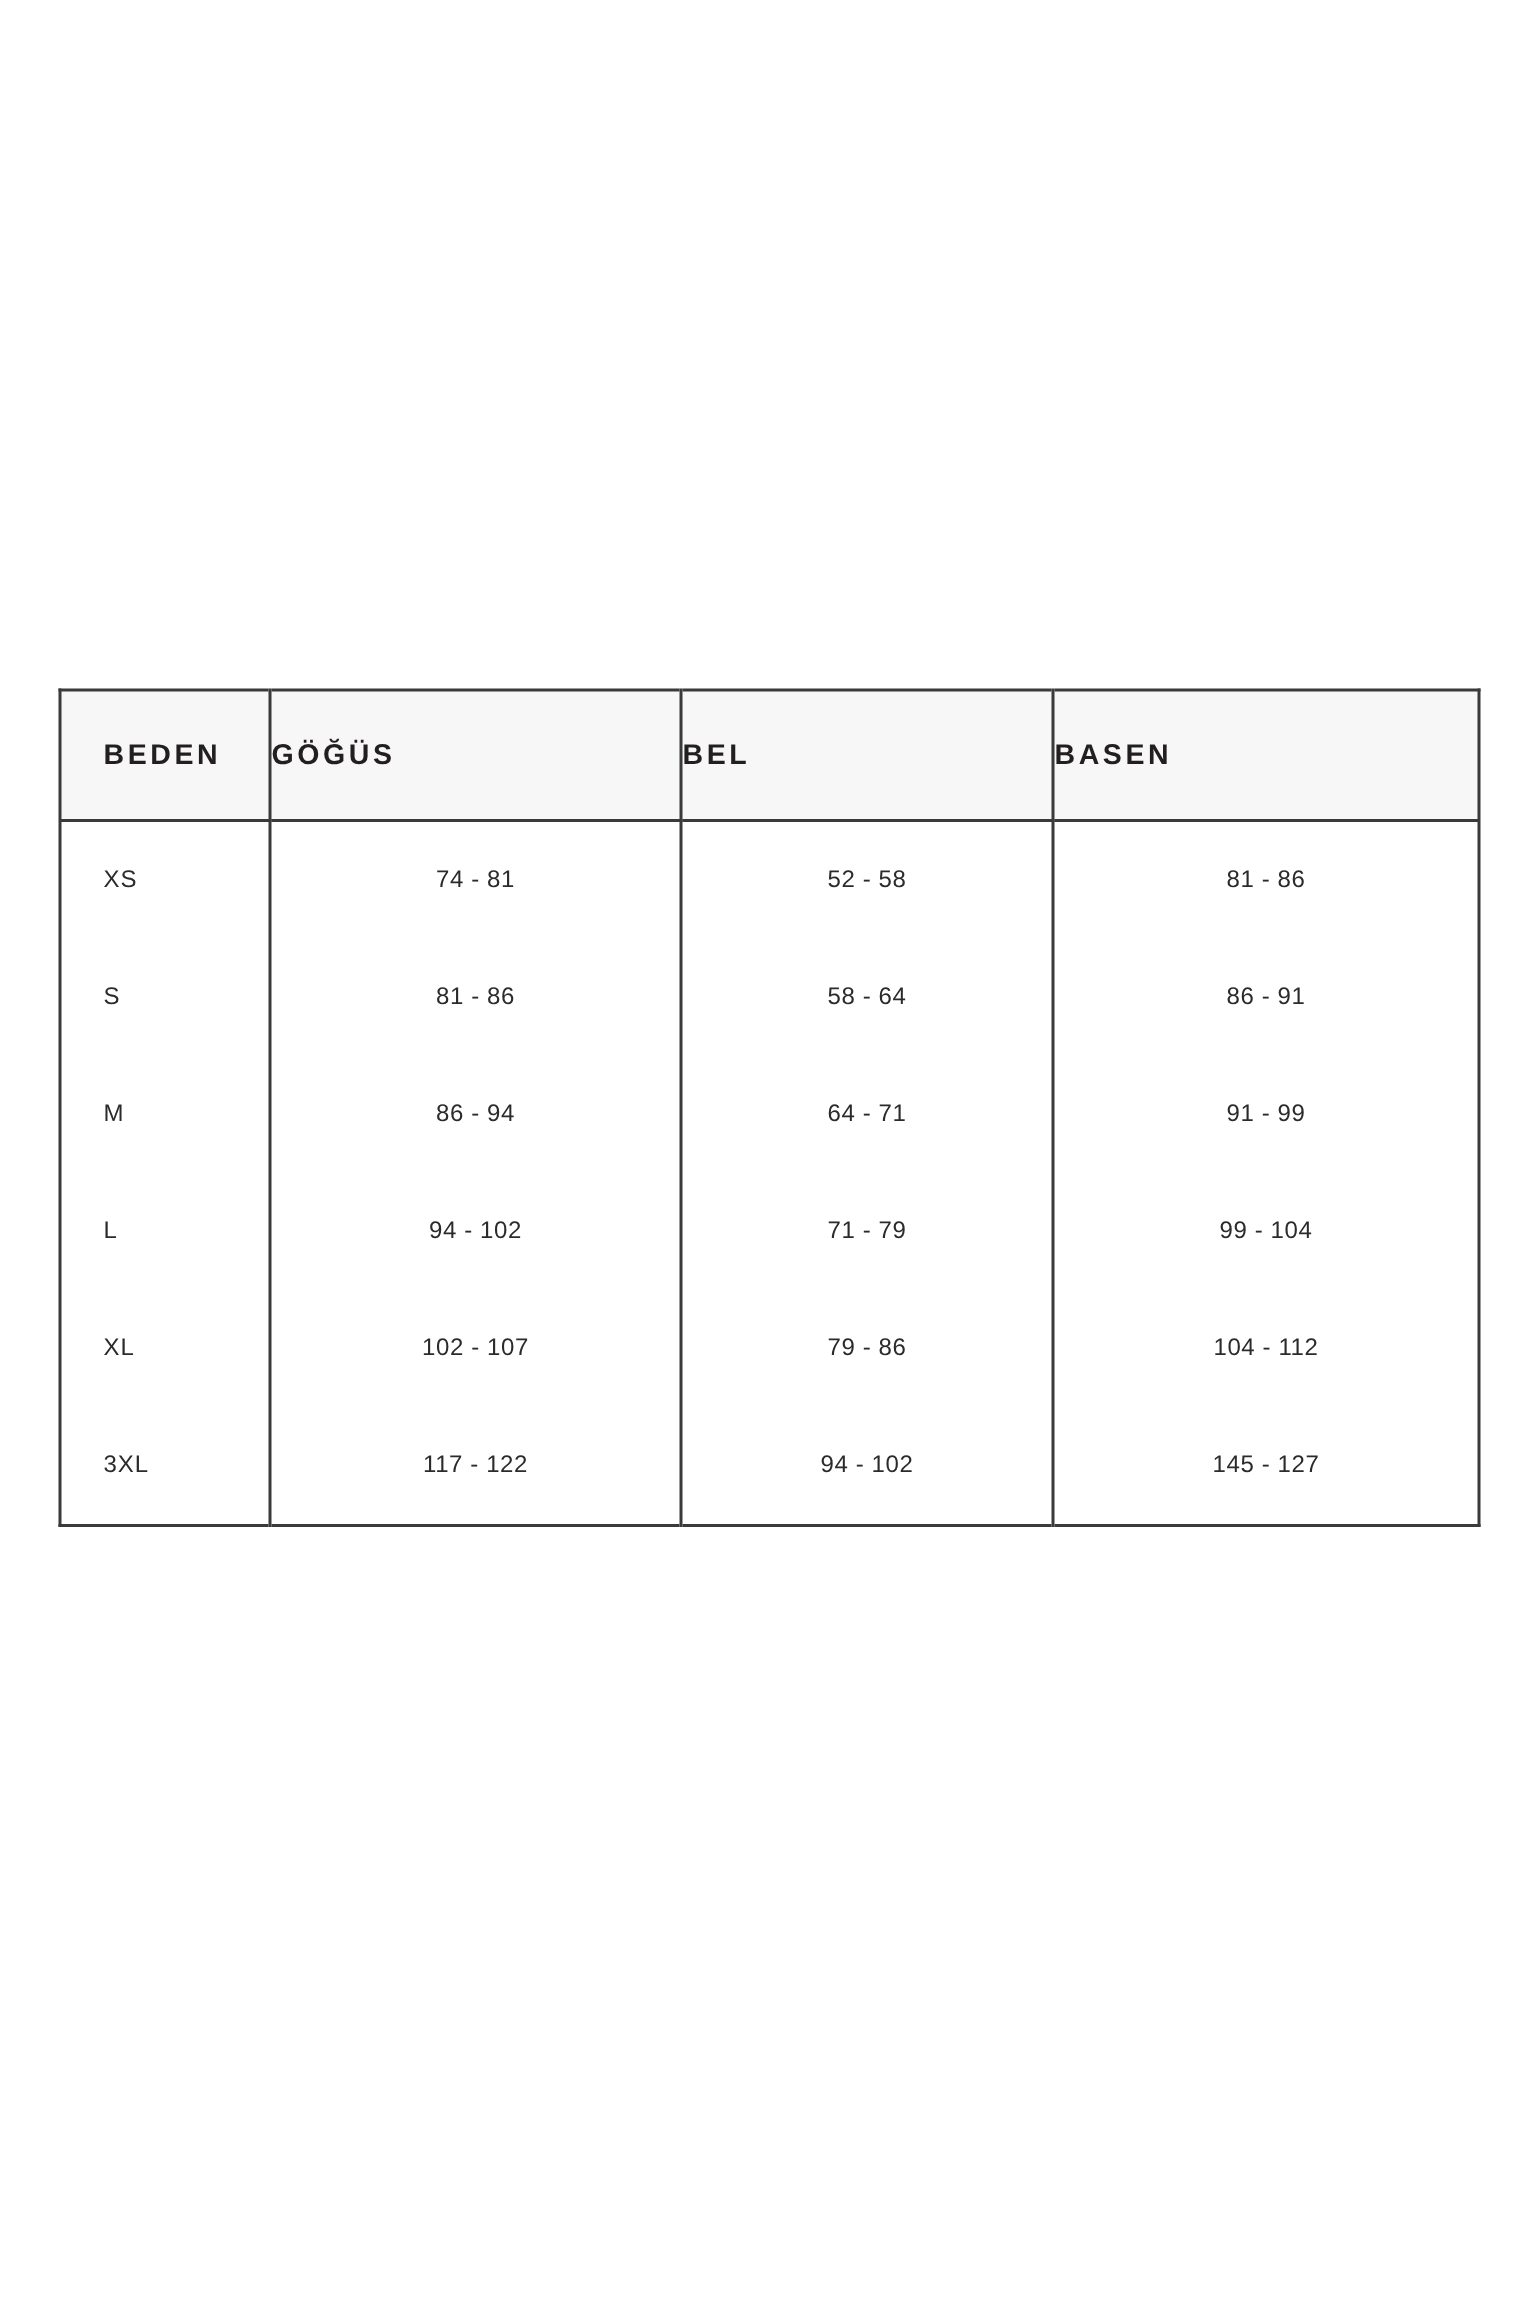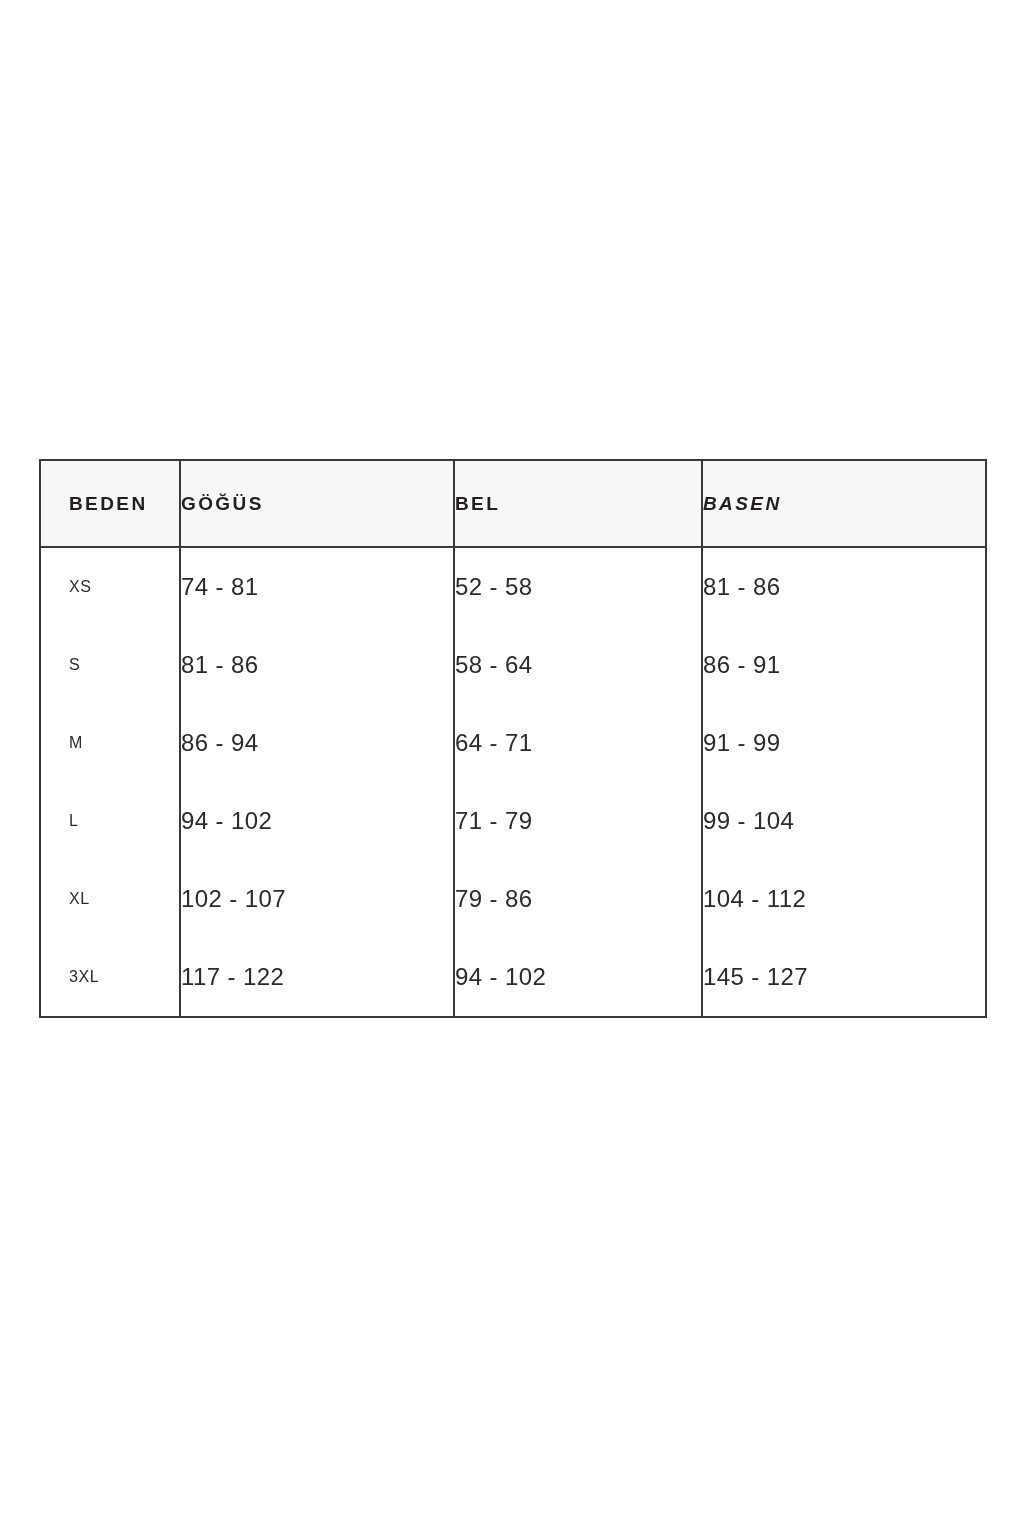--- a/index.html
+++ b/index.html
@@ -51,33 +51,33 @@
     font-weight: bold;
     letter-spacing: 2.4px;
     color: #231f20;
     height: 85px;
     vertical-align: middle;
     border-right: 2px solid #3a3a3a;
     border-bottom: 2px solid #3a3a3a;
     text-align: left;
     padding: 0;
   }
-  table.size-chart thead th:last-child { border-right: none; font-style: italic; }
+  table.size-chart thead th:last-child { border-right: none; }
   table.size-chart thead th.th-beden {
     text-align: left;
     padding-left: 28px;
     letter-spacing: 2.4px;
   }
 
   table.size-chart tbody td {
     height: 78px;
     vertical-align: middle;
-    font-size: 24px;
+    font-size: 16px;
     color: #2b2b2b;
-    text-align: left;
+    text-align: center;
     border-right: 2px solid #3a3a3a;
     padding: 0;
     letter-spacing: 0.4px;
   }
   table.size-chart tbody td:last-child { border-right: none; }
   table.size-chart tbody td.cell-size {
     text-align: left;
     padding-left: 28px;
     font-size: 16px;
     color: #2b2b2b;

